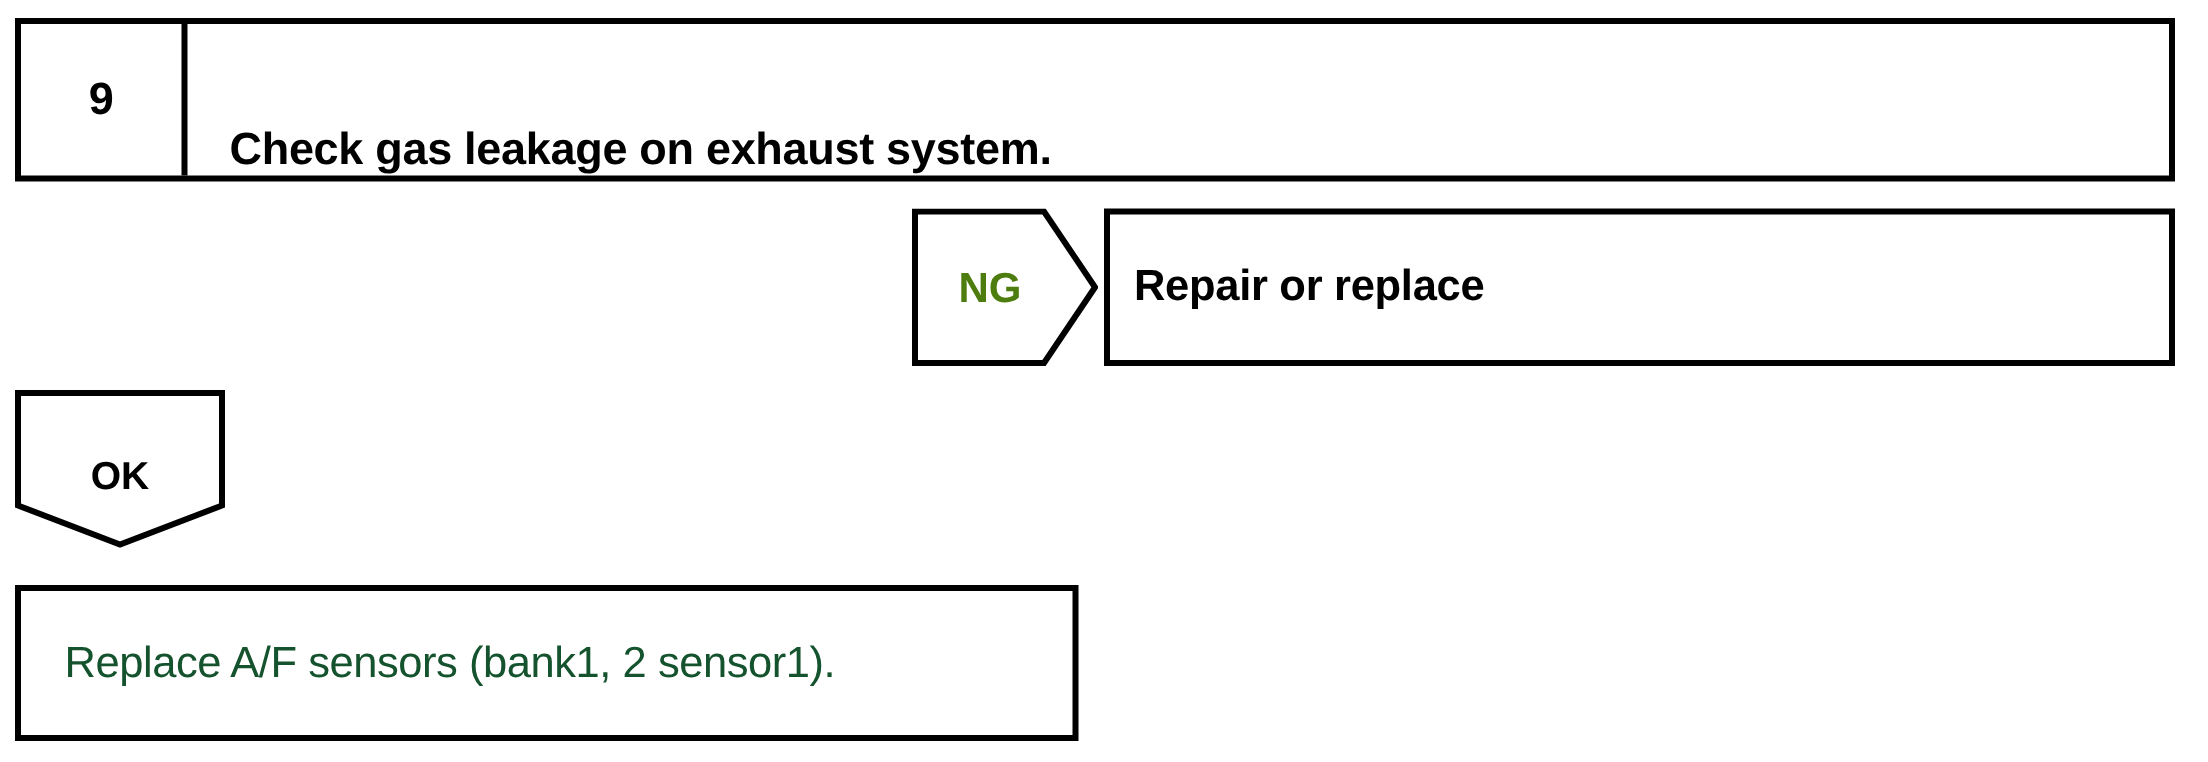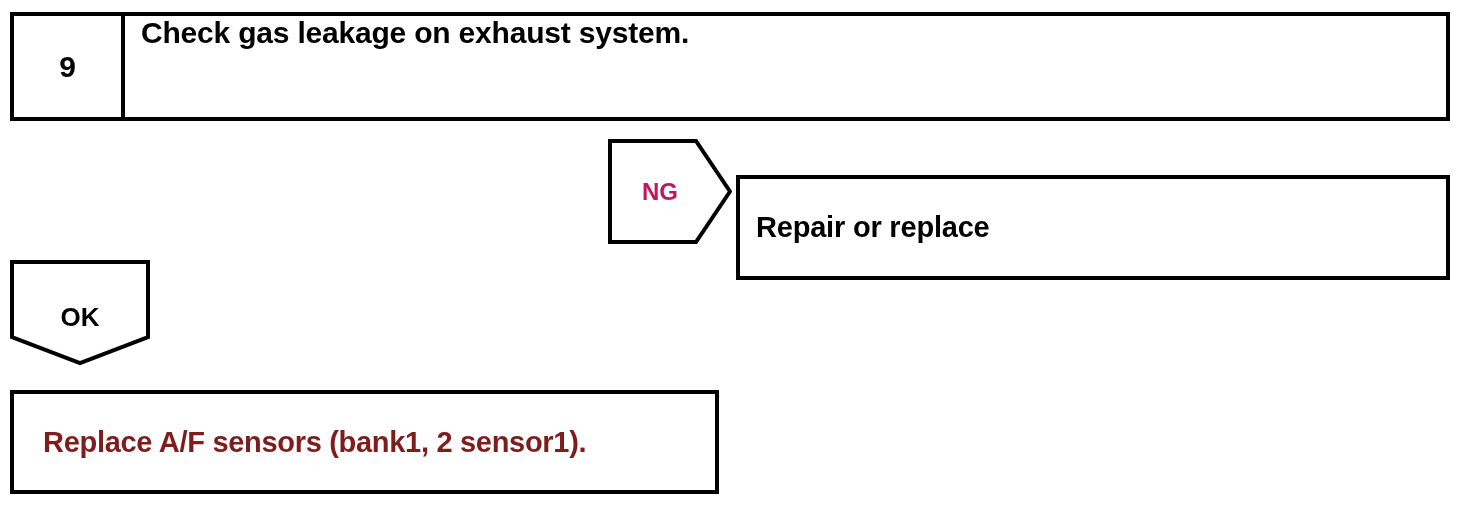--- a/index.html
+++ b/index.html
@@ -42,22 +42,22 @@
   }
   .step-num {
     font-size: 30px;
     font-weight: bold;
     color: #000000;
     letter-spacing: 0px;
   }
   .step-text-cell {
     flex: 1;
     display: flex;
-    align-items: flex-start;
-    padding-left: 16px;
+    align-items: flex-end;
+    padding-left: 28px;
     box-sizing: border-box;
   }
   .step-text {
     font-size: 30px;
     font-weight: bold;
     color: #000000;
     letter-spacing: -0.2px;
     white-space: nowrap;
   }
 
@@ -76,40 +76,39 @@
   }
   .ng-label {
     position: absolute;
     left: 608px;
     top: 139px;
     width: 104px;
     height: 105px;
     display: flex;
     align-items: center;
     justify-content: center;
-    font-size: 24px;
-    font-weight: bold;
-    color: #be185d;
+    font-size: 28px;
+    font-weight: bold;
+    color: #4d7c0f;
     letter-spacing: 0px;
     pointer-events: none;
   }
 
   .repair-box {
     position: absolute;
     left: 736px;
     top: 139px;
     width: 714px;
     height: 105px;
     box-sizing: border-box;
     border: 4px solid #000000;
     background: #ffffff;
     display: flex;
     align-items: center;
     padding-left: 16px;
-    margin-top: 36px;
   }
   .repair-text {
     font-size: 29px;
     font-weight: bold;
     color: #000000;
     letter-spacing: -0.2px;
     white-space: nowrap;
   }
 
   
@@ -150,22 +149,22 @@
     height: 104px;
     box-sizing: border-box;
     border: 4px solid #000000;
     background: #ffffff;
     display: flex;
     align-items: center;
     padding-left: 29px;
   }
   .result-text {
     font-size: 29px;
-    font-weight: bold;
-    color: #7f1d1d;
+    font-weight: normal;
+    color: #14532d;
     letter-spacing: -0.3px;
     white-space: nowrap;
   }
 </style>
 </head>
 <body>
 
 <div id="canvas">
 
   <div class="step-row">

